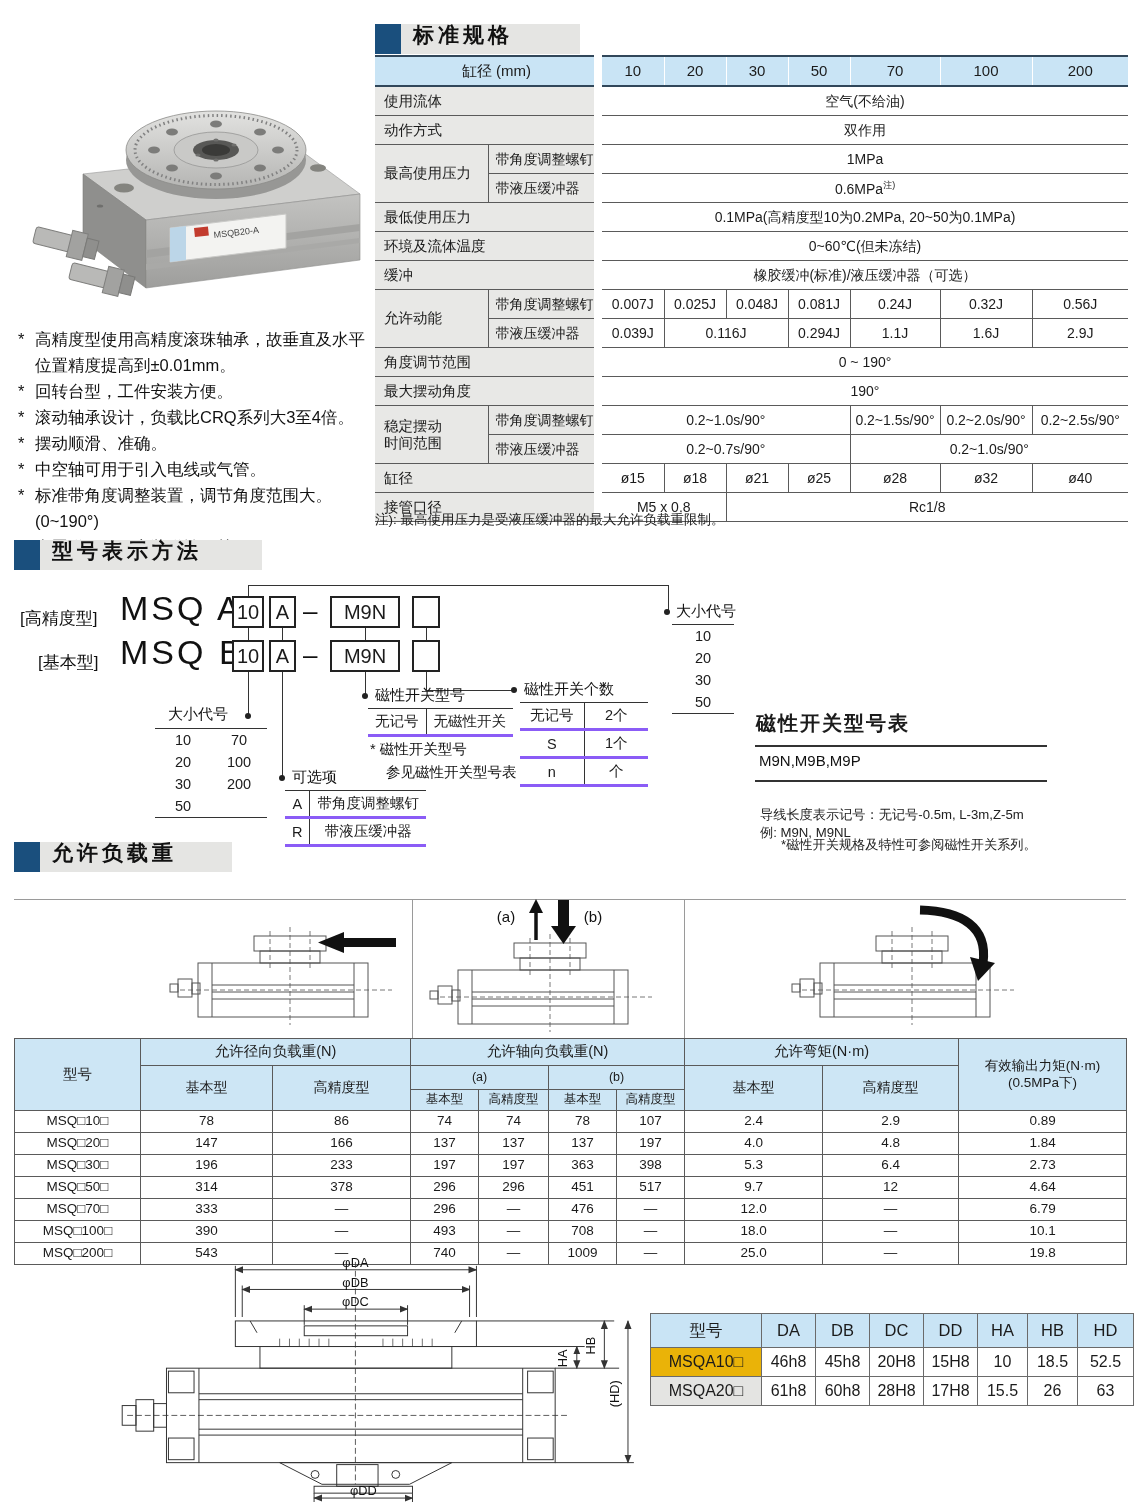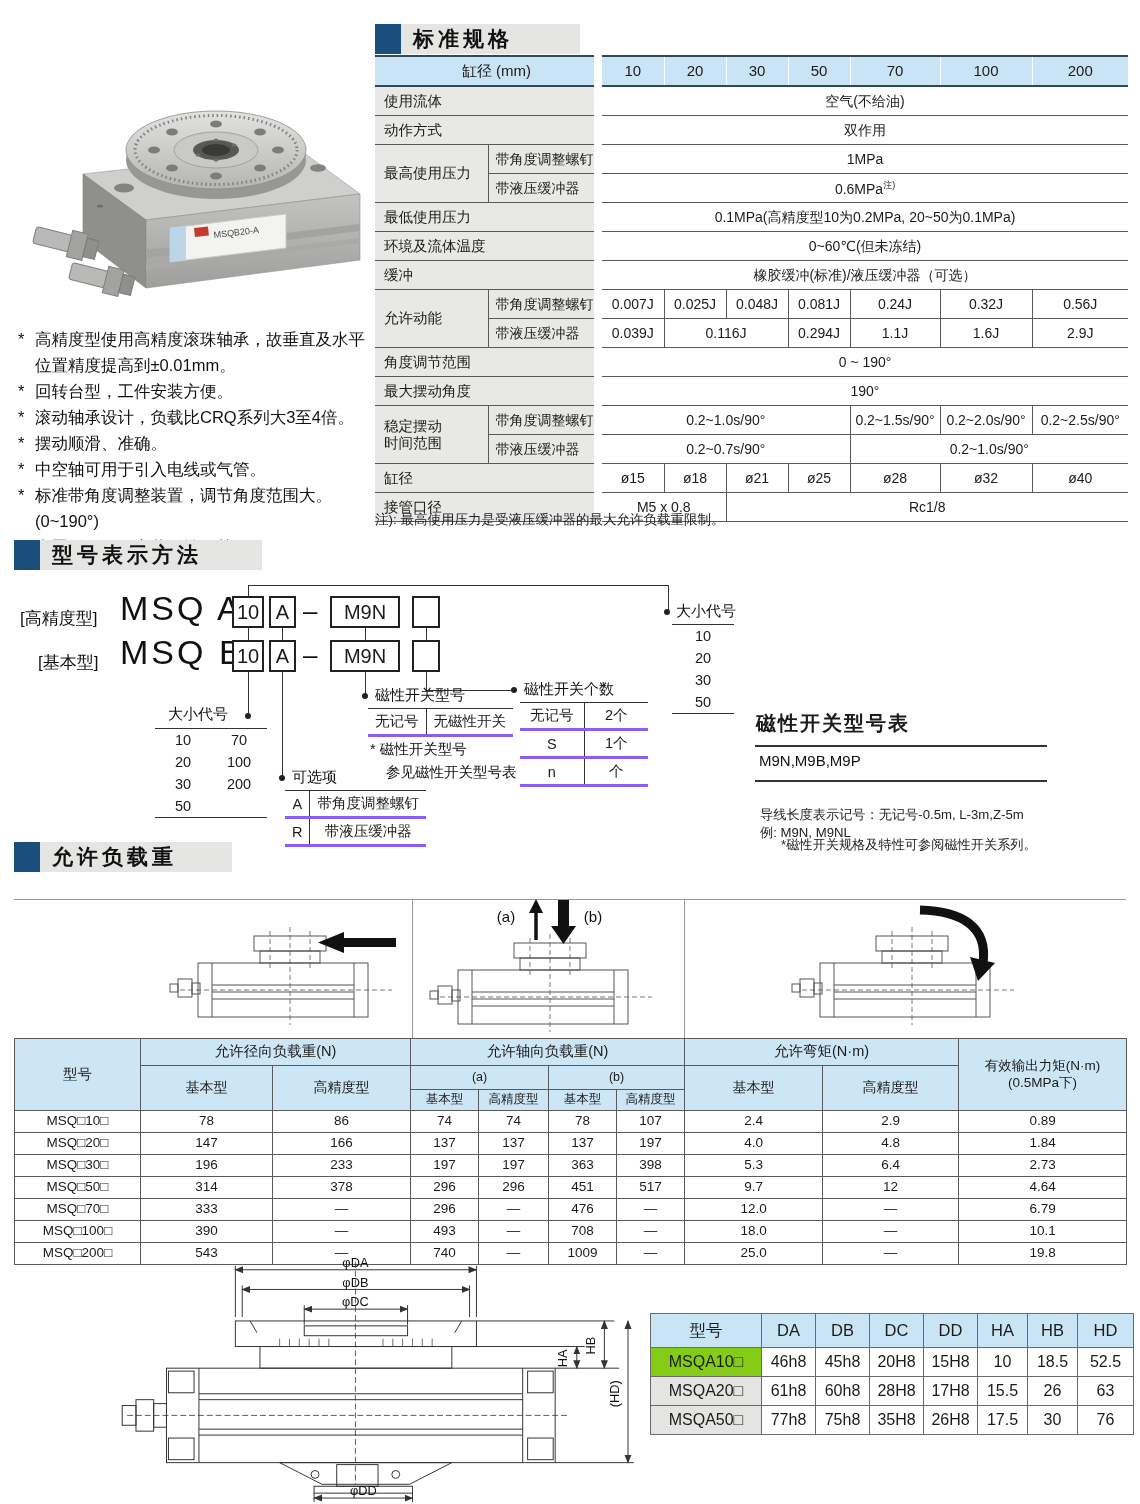--- a/index.html
+++ b/index.html
@@ -2,21 +2,21 @@
 <html><head>
 <meta charset="utf-8">
 <style>
   html,body{margin:0;padding:0;background:#fff;}
   #page{position:relative;width:1140px;height:1504px;background:#ffffff;overflow:hidden;
         font-family:"Liberation Sans","DejaVu Sans",sans-serif;color:#1b1b1b;}
   .abs{position:absolute;}
   
   .secbar{position:absolute;height:30px;background:#e5e5e3;display:flex;align-items:center;}
   .secsq{width:26px;height:30px;background:#1a4f7d;flex:none;}
-  .sectx{font-size:21px;font-weight:bold;letter-spacing:4px;padding:0 14px 0 12px;color:#111;}
+  .sectx{font-size:21px;font-weight:bold;letter-spacing:4px;padding:0 14px 8px 12px;color:#111;}
   
   table{border-collapse:collapse;table-layout:fixed;}
   .spec{position:absolute;left:375px;top:55px;width:753px;}
   .spec td{height:28px;font-size:14px;text-align:center;padding:0;line-height:1.15;}
   .spec .lbl{background:#e8e8e6;text-align:left;padding-left:9px;font-size:14.5px;
              border-top:1px solid #5a5a5a;border-bottom:1px solid #5a5a5a;}
   .spec .sub{background:#e8e8e6;text-align:left;padding-left:7px;font-size:14px;
              border-top:1px solid #5a5a5a;border-bottom:1px solid #5a5a5a;border-left:1px solid #5a5a5a;}
   .spec .val{border-top:1px solid #5a5a5a;border-bottom:1px solid #5a5a5a;}
   .spec .vb{border-left:1px solid #5a5a5a;}
@@ -760,45 +760,35 @@
       <td>型号</td>
       <td>DA</td>
       <td>DB</td>
       <td>DC</td>
       <td>DD</td>
       <td>HA</td>
       <td>HB</td>
       <td>HD</td>
     </tr>
     <tr class="dr">
-      <td class="mcell" style="background:#84cc16;">MSQA10□</td>
+      <td class="mcell" style="background:#eab308;">MSQA10□</td>
       <td>46h8</td>
           <td>45h8</td>
       <td>20H8</td>
           <td>15H8</td>
       <td>10</td>
           <td>18.5</td>
       <td>52.5</td>
     </tr>
     <tr class="dr">
       <td class="mcell" style="background:#e4e4e2;">MSQA20□</td>
       <td>61h8</td>
           <td>60h8</td>
       <td>28H8</td>
           <td>17H8</td>
       <td>15.5</td>
           <td>26</td>
       <td>63</td>
     </tr>
-    <tr class="dr">
-      <td class="mcell" style="background:#e4e4e2;">MSQA50□</td>
-      <td>77h8</td>
-          <td>75h8</td>
-      <td>35H8</td>
-          <td>26H8</td>
-      <td>17.5</td>
-          <td>30</td>
-      <td>76</td>
-    </tr>
   </tbody>
     </table>
 
 </div>
 
 </body></html>

